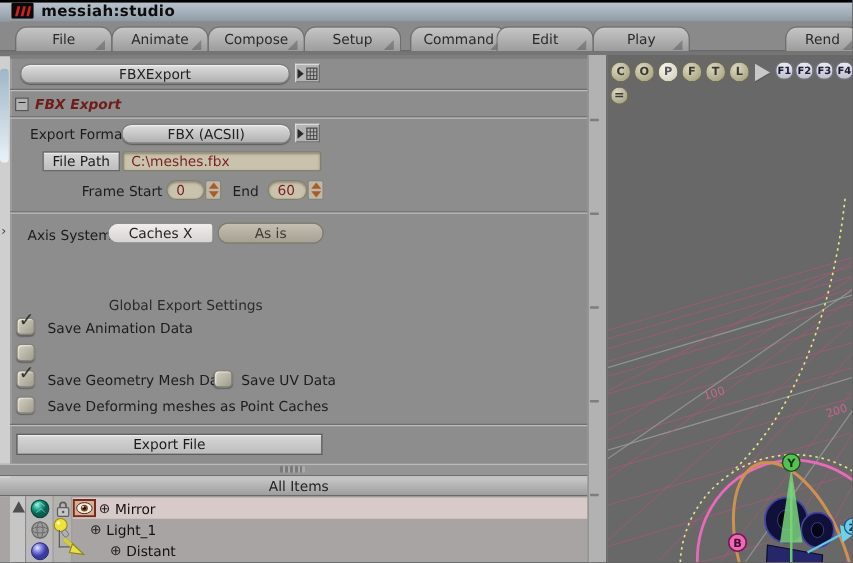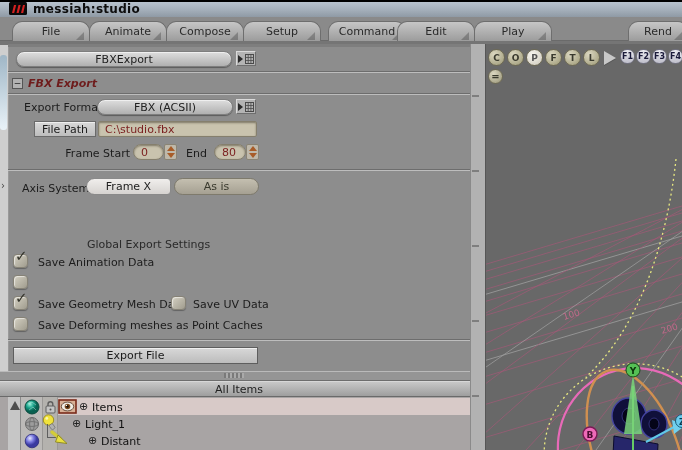--- a/index.html
+++ b/index.html
@@ -190,45 +190,45 @@
       <line x1="13.9" y1="1.5" x2="13.9" y2="10.5" stroke="#4a4a4a" stroke-width=".8"></line>
       <line x1="8.5" y1="4.5" x2="16.5" y2="4.5" stroke="#4a4a4a" stroke-width=".8"></line>
       <line x1="8.5" y1="7.5" x2="16.5" y2="7.5" stroke="#4a4a4a" stroke-width=".8"></line>
     </svg>
   </div>
 
   <div class="abs raised-btn" style="left:34px;top:121px;width:62px;height:16px">
     <span>File Path</span>
   </div>
   <div class="abs tanfield" style="left:98px;top:121px;width:159px;height:16px;border-radius:2px;padding-left:6px">
-    <span>C:\studio.fbx</span>
+    <span>C:\meshes.fbx</span>
   </div>
 
   <div class="abs lbl" style="left:56px;top:147px;width:74px;text-align:right">Frame Start</div>
   <div class="abs tanfield" style="left:133px;top:144px;width:31px;height:16px;padding-left:7px">
     <span>0</span>
   </div>
   <div class="abs stepper" style="left:164px;top:144px">
     <div class="stp-up"></div>
     <div class="stp-dn"></div>
   </div>
   <div class="abs lbl" style="left:186px;top:147px">End</div>
   <div class="abs tanfield" style="left:214px;top:144px;width:32px;height:16px;padding-left:7px">
-    <span>80</span>
+    <span>60</span>
   </div>
   <div class="abs stepper" style="left:246px;top:144px">
     <div class="stp-up"></div>
     <div class="stp-dn"></div>
   </div>
 
   <div class="abs groove" style="left:8px;top:169px;width:462px"></div>
 
   <div class="abs lbl" style="left:22px;top:182px">Axis System</div>
   <div class="abs toggle-on" style="left:86px;top:178px;width:85px;height:17px">
-    <span>Frame X</span>
+    <span>Caches X</span>
   </div>
   <div class="abs toggle-off" style="left:174px;top:178px;width:85px;height:17px">
     <span>As is</span>
   </div>
 
   <div class="abs lbl" style="left:87px;top:238px;color:#2a2a2a">Global Export Settings</div>
 
   <div class="abs cb" style="left:13px;top:254px"></div>
   <div class="abs cb-mark" style="left:15px;top:249px">✓</div>
   <div class="abs lbl" style="left:38px;top:256px">Save Animation Data</div>
@@ -284,21 +284,21 @@
     <circle cx="6.5" cy="9.5" r="1" fill="#555"></circle>
   </svg>
   <svg class="abs" style="left:58px;top:399px" width="19" height="15">
     <rect x="1" y="1" width="17" height="13" fill="#d8b096" stroke="#7a2a1a" stroke-width="1.6"></rect>
     <ellipse cx="9.5" cy="7.5" rx="6.2" ry="4.4" fill="#f2eee6" stroke="#4a3020" stroke-width=".8"></ellipse>
     <circle cx="9.5" cy="7.5" r="2.8" fill="#7a4a20"></circle>
     <circle cx="9.5" cy="7.5" r="1.2" fill="#140c06"></circle>
     <circle cx="8.4" cy="6.4" r=".7" fill="#fff"></circle>
   </svg>
   <div class="abs expand" style="left:79px;top:401px">⊕</div>
-  <div class="abs itemname" style="left:92px;top:401px">Items</div>
+  <div class="abs itemname" style="left:92px;top:401px">Mirror</div>
 
   <svg class="abs" style="left:24px;top:416px" width="16" height="16">
     <circle cx="8" cy="8" r="6.5" fill="#9c9c9c" stroke="#6a6a6a" stroke-width="1"></circle>
     <ellipse cx="8" cy="8" rx="6.5" ry="2.4" fill="none" stroke="#6a6a6a" stroke-width=".8"></ellipse>
     <ellipse cx="8" cy="8" rx="2.4" ry="6.5" fill="none" stroke="#6a6a6a" stroke-width=".8"></ellipse>
   </svg>
   <svg class="abs" style="left:42px;top:414px" width="15" height="17">
     <circle cx="6.5" cy="6" r="5.2" fill="#f0e23c" stroke="#9a8a18" stroke-width=".9"></circle>
     <circle cx="4.8" cy="4.4" r="1.4" fill="#fbf6b0"></circle>
     <rect x="8" y="10" width="4" height="5.5" rx="1" transform="rotate(-35 10 12.5)" fill="#b0b0b0" stroke="#707070" stroke-width=".7"></rect>

